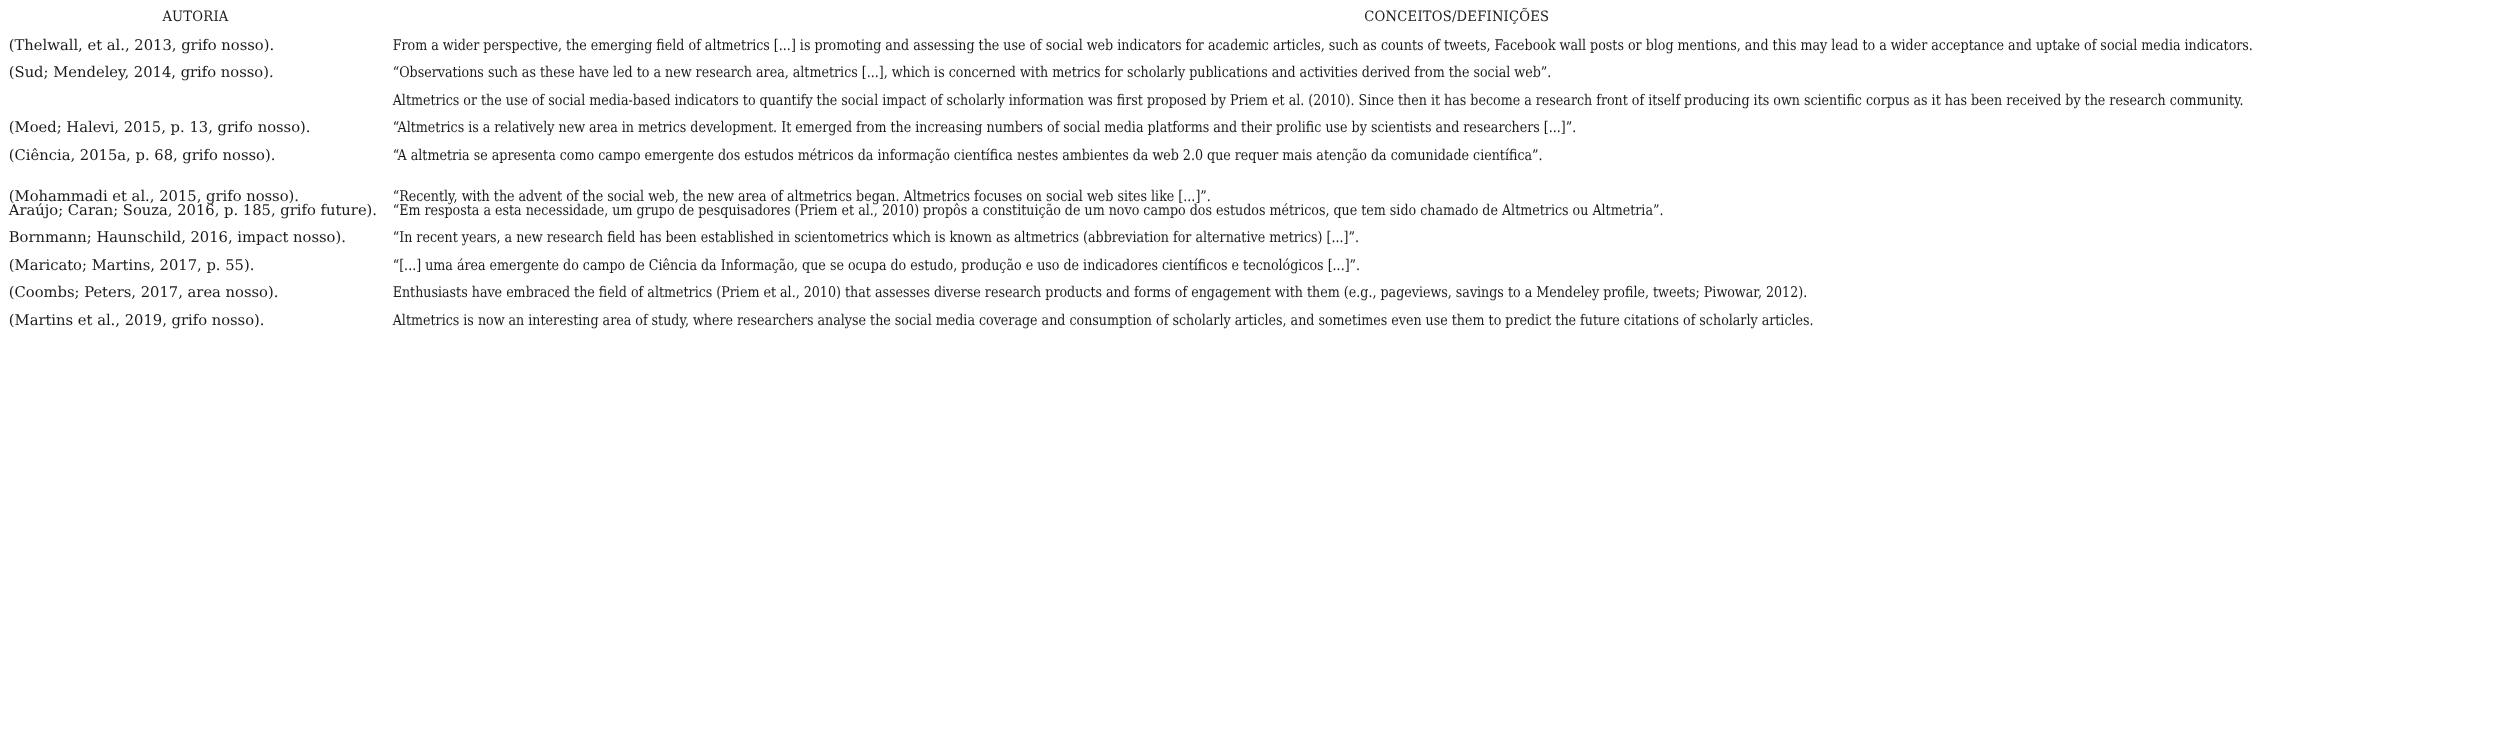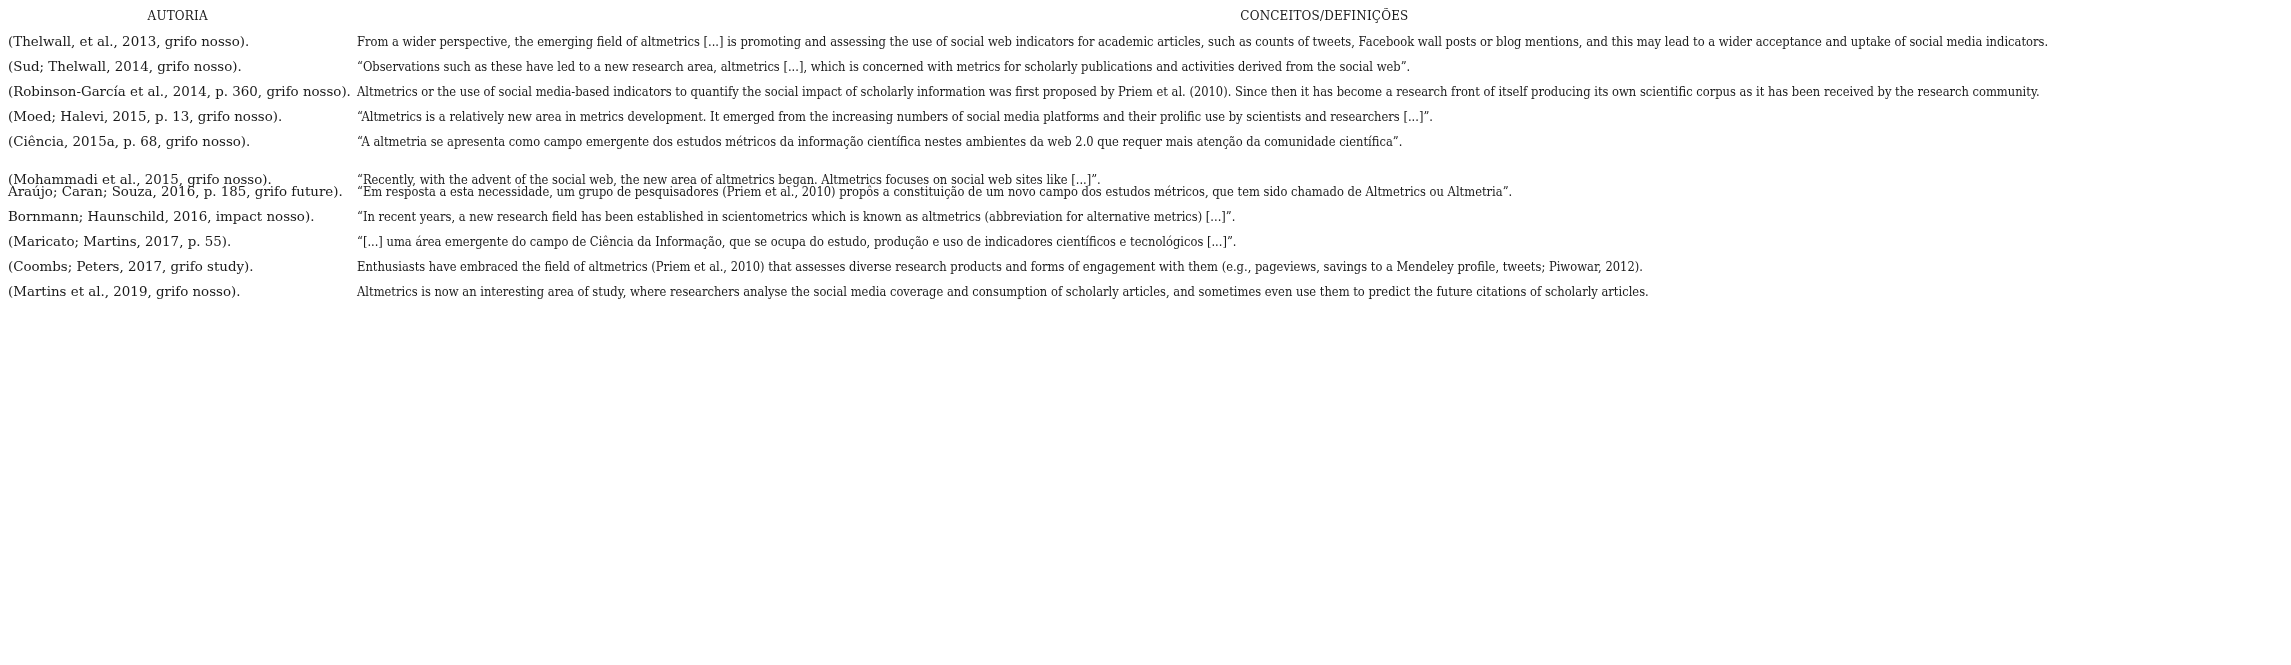--- a/index.html
+++ b/index.html
@@ -29,25 +29,24 @@
 
 <div class="doc">
   <div class="hdr hdr-autoria">AUTORIA</div>
   <div class="hdr hdr-conceitos">CONCEITOS/DEFINIÇÕES</div>
 
   <div class="row" style="top:33px">
     <span class="cell author">(Thelwall, et al., 2013, grifo nosso).</span>
     <span class="cell def">From a wider perspective, the emerging field of altmetrics [...] is promoting and assessing the use of social web indicators for academic articles, such as counts of tweets, Facebook wall posts or blog mentions, and this may lead to a wider acceptance and uptake of social media indicators.</span>
   </div>
   <div class="row" style="top:58px">
-    <span class="cell author">(Sud; Thelwall, 2014, grifo nosso).</span>
+    <span class="cell author">(Sud; Mendeley, 2014, grifo nosso).</span>
     <span class="cell def">“Observations such as these have led to a new research area, altmetrics [...], which is concerned with metrics for scholarly publications and activities derived from the social web”.</span>
   </div>
   <div class="row" style="top:83px">
-    <span class="cell author">(Robinson-García et al., 2014, p. 360, grifo nosso).</span>
     <span class="cell def">Altmetrics or the use of social media-based indicators to quantify the social impact of scholarly information was first proposed by Priem et al. (2010). Since then it has become a research front of itself producing its own scientific corpus as it has been received by the research community.</span>
   </div>
   <div class="row" style="top:108px">
     <span class="cell author">(Moed; Halevi, 2015, p. 13, grifo nosso).</span>
     <span class="cell def">“Altmetrics is a relatively new area in metrics development. It emerged from the increasing numbers of social media platforms and their prolific use by scientists and researchers [...]”.</span>
   </div>
   <div class="row" style="top:133px">
     <span class="cell author">(Ciência, 2015a, p. 68, grifo nosso).</span>
     <span class="cell def">“A altmetria se apresenta como campo emergente dos estudos métricos da informação científica nestes ambientes da web 2.0 que requer mais atenção da comunidade científica”.</span>
   </div>
@@ -61,20 +60,20 @@
   </div>
   <div class="row" style="top:208px">
     <span class="cell author">Bornmann; Haunschild, 2016, impact nosso).</span>
     <span class="cell def">“In recent years, a new research field has been established in scientometrics which is known as altmetrics (abbreviation for alternative metrics) [...]”.</span>
   </div>
   <div class="row" style="top:233px">
     <span class="cell author">(Maricato; Martins, 2017, p. 55).</span>
     <span class="cell def">“[...] uma área emergente do campo de Ciência da Informação, que se ocupa do estudo, produção e uso de indicadores científicos e tecnológicos [...]”.</span>
   </div>
   <div class="row" style="top:258px">
-    <span class="cell author">(Coombs; Peters, 2017, grifo study).</span>
+    <span class="cell author">(Coombs; Peters, 2017, area nosso).</span>
     <span class="cell def">Enthusiasts have embraced the field of altmetrics (Priem et al., 2010) that assesses diverse research products and forms of engagement with them (e.g., pageviews, savings to a Mendeley profile, tweets; Piwowar, 2012).</span>
   </div>
   <div class="row" style="top:283px">
     <span class="cell author">(Martins et al., 2019, grifo nosso).</span>
     <span class="cell def">Altmetrics is now an interesting area of study, where researchers analyse the social media coverage and consumption of scholarly articles, and sometimes even use them to predict the future citations of scholarly articles.</span>
   </div>
 </div>
 
 </body></html>

